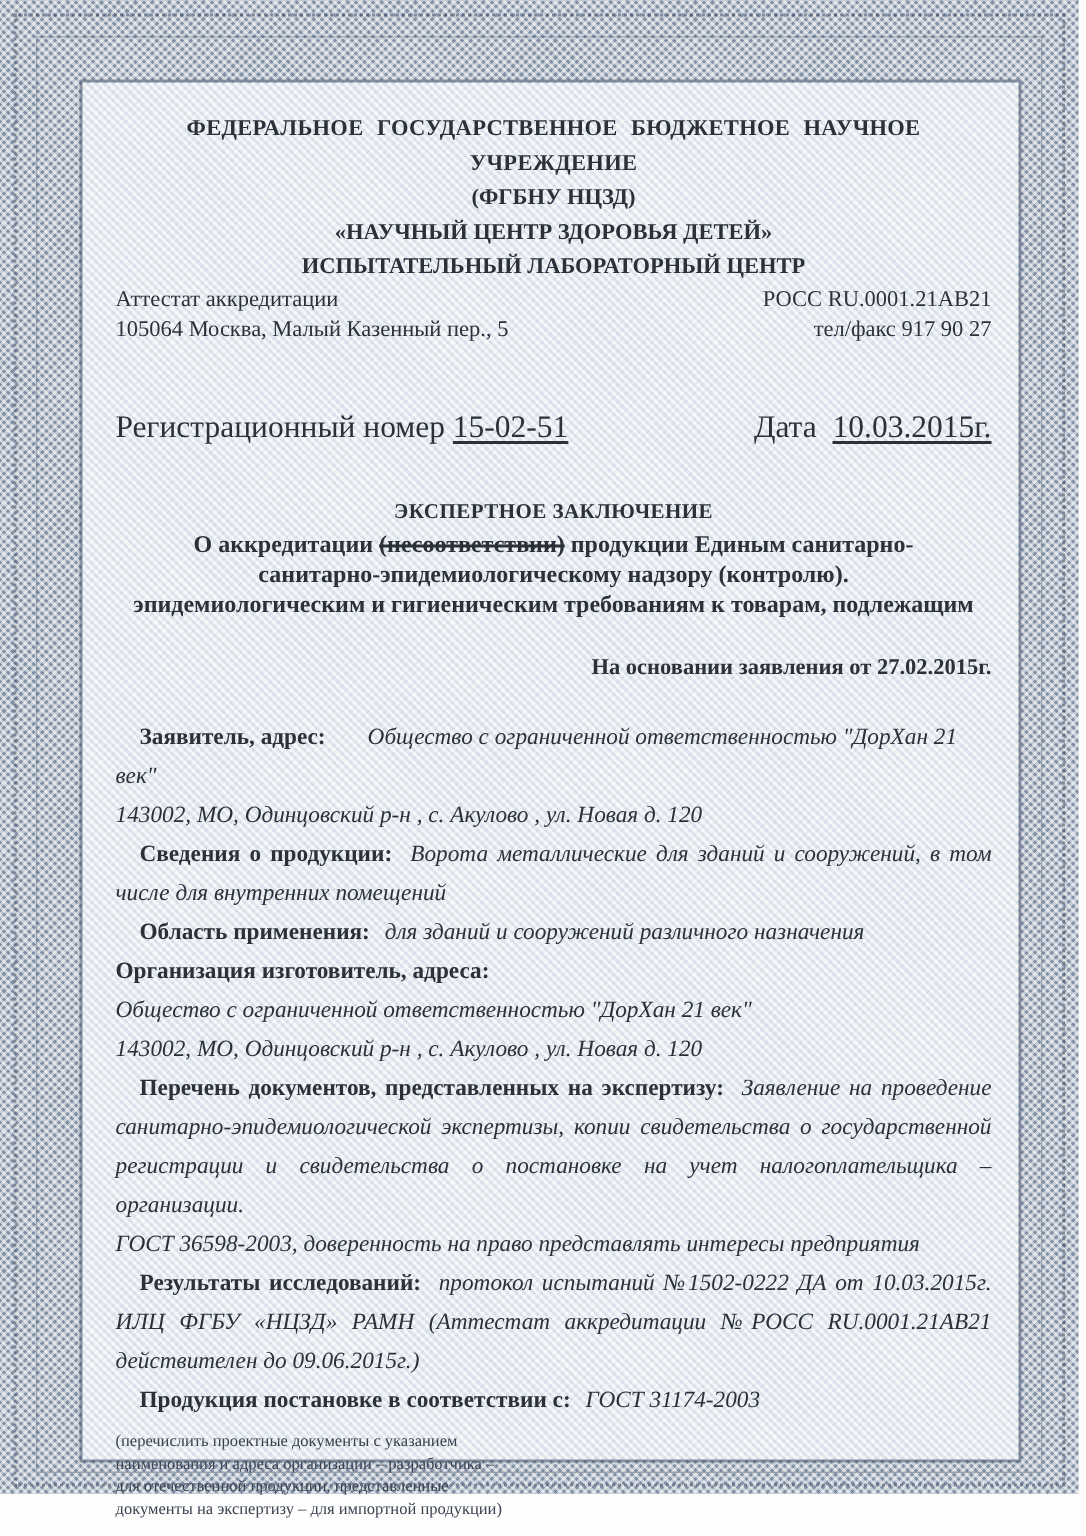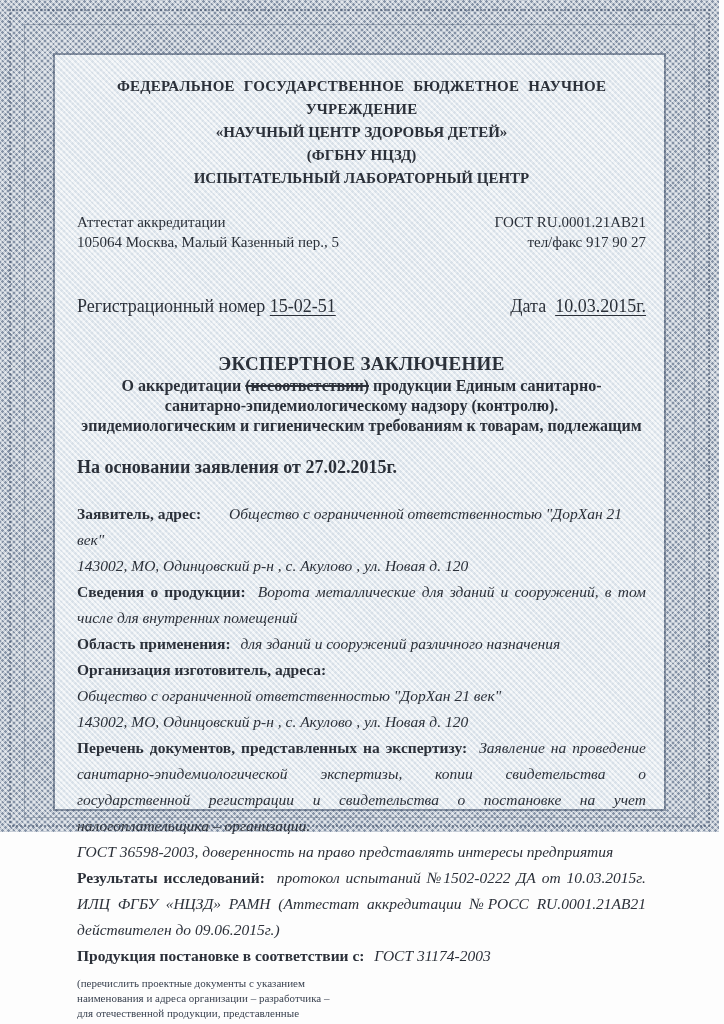--- a/index.html
+++ b/index.html
@@ -11,22 +11,22 @@
   body{
     width:724px;height:1024px;background:#ffffff;
     font-family:"Liberation Serif","DejaVu Serif",serif;
     color:var(--ink);
     -webkit-font-smoothing:antialiased;
   }
   .page{position:relative;width:724px;height:1024px;background:#fdfdfd;overflow:hidden;}
 
   
   .frame{
-    position:absolute;left:0;top:0;width:719px;height:832px;box-sizing:border-box;
-    padding:55px 55px 23px 55px;
+    position:absolute;left:0;top:0;width:719px;height:996px;box-sizing:border-box;
+    padding:55px 40px 23px 55px;
     background:
       repeating-linear-gradient(45deg, rgba(255,255,255,.55) 0 2px, rgba(255,255,255,0) 2px 4px),
       repeating-linear-gradient(135deg, rgba(78,96,124,.40) 0 2px, rgba(255,255,255,.30) 2px 4px),
       var(--frame);
   }
   .frame::before{
     content:"";position:absolute;inset:9px 9px 5px 9px;
     border:2px dotted rgba(55,70,96,.55);pointer-events:none;
   }
   .frame::after{
@@ -41,65 +41,65 @@
     outline:2px solid rgba(73,88,112,.55);
     background:
       repeating-linear-gradient(45deg, rgba(255,255,255,.50) 0 2px, rgba(198,210,222,.28) 2px 4px),
       repeating-linear-gradient(135deg, rgba(255,255,255,.35) 0 2px, rgba(203,214,226,.25) 2px 4px),
       var(--paper);
   }
 
   .org-header{margin-top:4px;text-align:center;font-weight:bold;font-size:15px;line-height:23px;}
   .org-line1{word-spacing:5px;letter-spacing:.2px;}
 
-  .accred-row{margin-top:22px;display:flex;justify-content:space-between;font-size:15px;line-height:20px;}
+  .accred-row{display:flex;justify-content:space-between;font-size:15px;line-height:20px;}
   .accred-right{text-align:right;}
 
-  .reg-row{margin-top:42px;display:flex;justify-content:space-between;font-size:18px;line-height:24px;}
+  .reg-row{margin-top:42px;display:flex;justify-content:space-between;font-size:21px;line-height:24px;}
   .u{text-decoration:underline;text-underline-offset:3px;}
 
   .title-block{margin-top:36px;text-align:center;font-weight:bold;font-size:16px;line-height:20px;}
-  .title-main{font-size:19px;letter-spacing:.3px;margin-bottom:2px;}
+  .title-main{font-size:14px;letter-spacing:.3px;margin-bottom:2px;}
   .struck{text-decoration:line-through;text-decoration-thickness:2px;}
 
-  .basis-row{margin-top:21px;display:flex;justify-content:space-between;font-weight:bold;font-size:18px;line-height:20px;}
+  .basis-row{margin-top:21px;display:flex;justify-content:flex-end;font-weight:bold;font-size:15px;line-height:20px;}
 
   .fields{margin-top:24px;font-size:15.5px;}
   .fields p{margin:0;line-height:26px;}
   .fields b{font-weight:bold;}
   .fields i{font-style:italic;}
   .just{text-align:justify;}
   .gap-top{margin-top:20px;}
   .applicant-gap{margin-left:22px;}
-  .label-gap{margin-right:6px;}
+  .label-gap{margin-right:6px;margin-left:16px;}
 
   .footnote{margin-top:7px;font-size:11px;line-height:15px;color:#3a4250;}
   .footnote div{white-space:nowrap;}
 </style>
 </head>
 <body>
 
 <div class="page">
   <div class="frame">
     <div class="doc">
 
       <div class="org-header">
         <div class="org-line1">ФЕДЕРАЛЬНОЕ ГОСУДАРСТВЕННОЕ БЮДЖЕТНОЕ НАУЧНОЕ УЧРЕЖДЕНИЕ</div>
+        <div>(ФГБНУ НЦЗД)</div>
         <div>«НАУЧНЫЙ ЦЕНТР ЗДОРОВЬЯ ДЕТЕЙ»</div>
-        <div>(ФГБНУ НЦЗД)</div>
         <div>ИСПЫТАТЕЛЬНЫЙ ЛАБОРАТОРНЫЙ ЦЕНТР</div>
       </div>
 
       <div class="accred-row">
         <div class="accred-left">
           <div>Аттестат аккредитации</div>
           <div>105064 Москва,  Малый Казенный пер., 5</div>
         </div>
         <div class="accred-right">
-          <div>ГОСТ RU.0001.21АВ21</div>
+          <div>РОСС RU.0001.21АВ21</div>
           <div>тел/факс 917 90 27</div>
         </div>
       </div>
 
       <div class="reg-row">
         <div>
           <span>Регистрационный номер</span>
           <span class="u">15-02-51</span>
         </div>
         <div>

